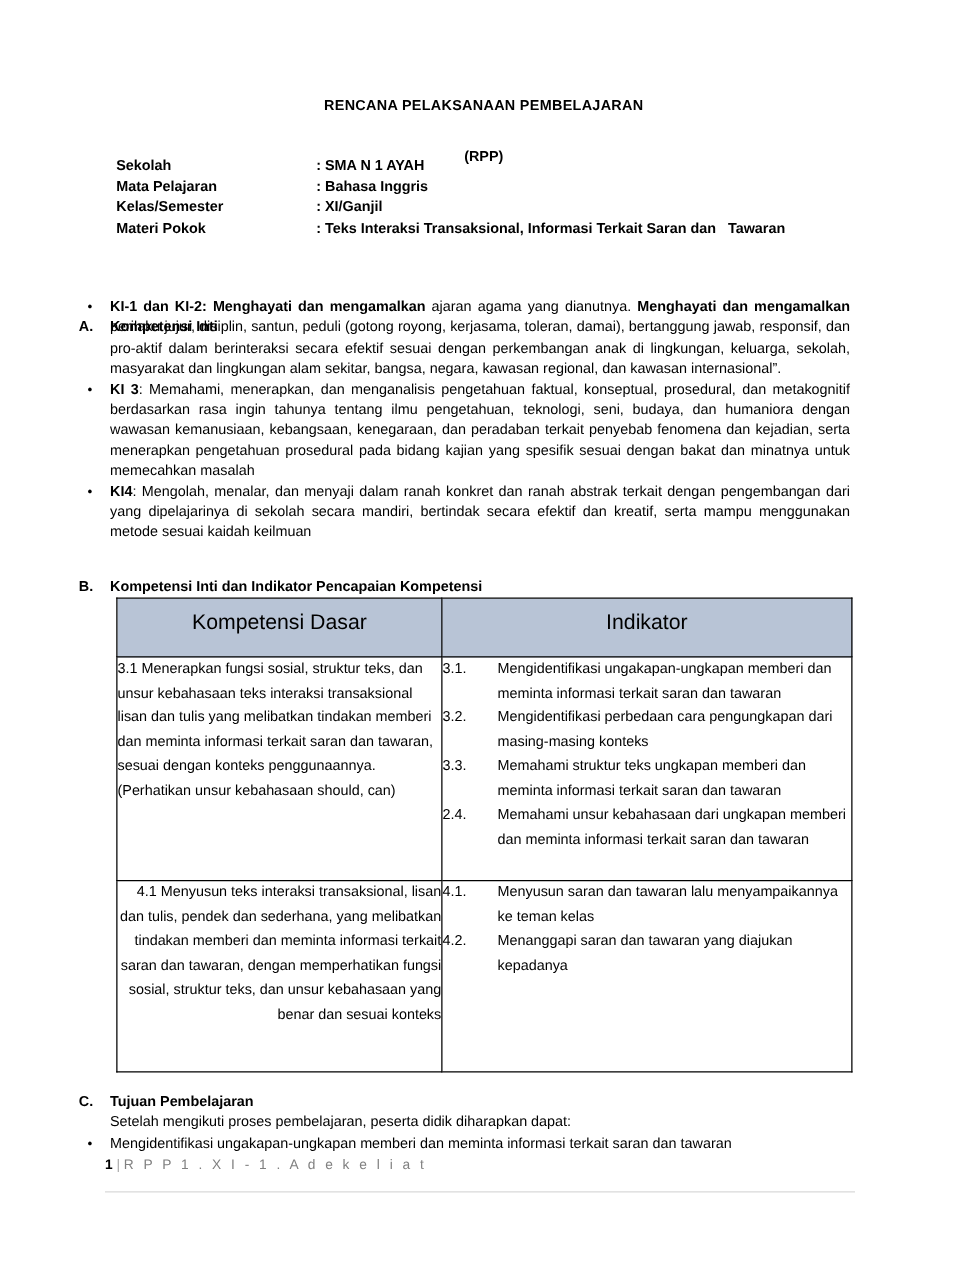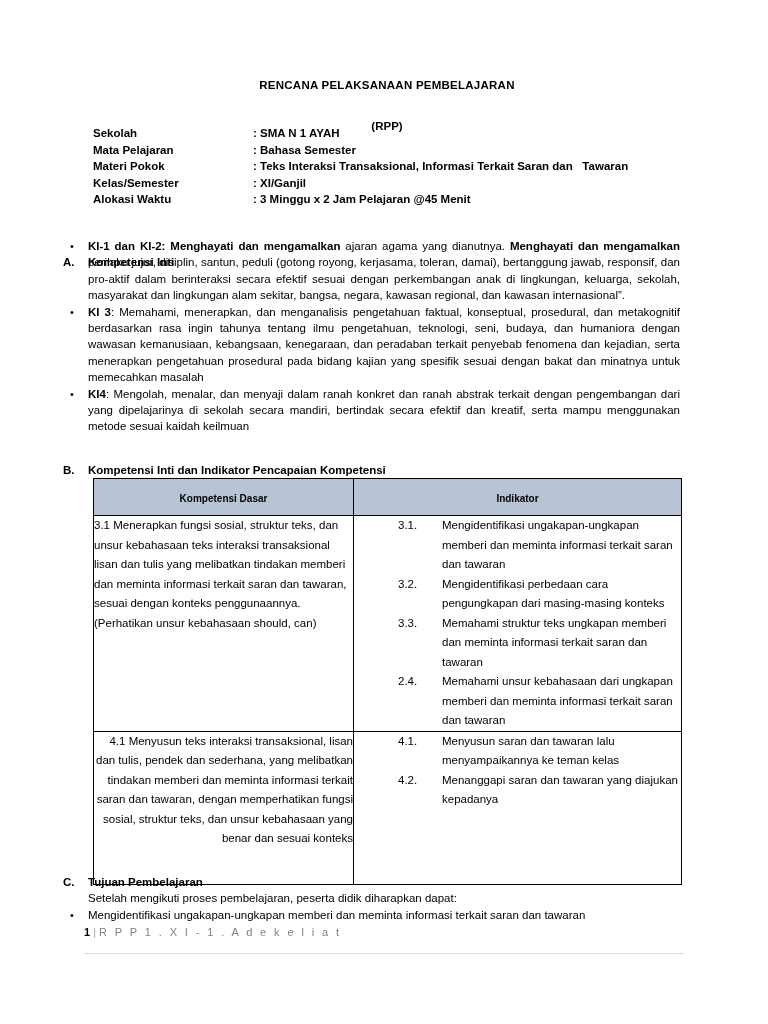--- a/index.html
+++ b/index.html
@@ -111,42 +111,42 @@
     font-size: 11.5px;
   }
   .kd-table td, .kd-table th {
     border: 1px solid #000000;
     vertical-align: top;
     padding: 0;
   }
   .kd-table thead th {
     background: #b8c4d6;
     text-align: center;
-    font-weight: bold;
-    font-size: 10px;
+    font-weight: normal;
+    font-size: 17px;
     height: 28px;
-    padding: 5px 4px 3px 4px;
+    padding: 5px 4px 13px 4px;
     vertical-align: middle;
   }
   .kd-table thead th.left-head { border-right: 1px solid #000; }
   .col-kd { width: 260px; }
   .col-ind { width: 328px; }
 
   .cell-kd {
     padding: 8px 8px 10px 10px;
     line-height: 19.5px;
   }
   .cell-ind {
     padding: 8px 6px 10px 8px;
     line-height: 19.5px;
   }
   .row1-kd { height: 178px; }
   .row2-kd { height: 152px; text-align: right; }
 
-  .ind-item { display: flex; margin-left: 44px; }
+  .ind-item { display: flex; }
   .ind-num { flex: 0 0 44px; }
   .ind-txt { flex: 1 1 auto; }
 
   
   .secc-wrap {
     position: absolute;
     left: 63px;
     top: 874px;
     width: 617px;
     font-size: 11.5px;
@@ -206,33 +206,29 @@
   <div class="doc-title">RENCANA PELAKSANAAN PEMBELAJARAN</div>
   <div class="doc-subtitle">(RPP)</div>
 
   <div class="meta">
     <div class="meta-row">
       <div class="meta-label">Sekolah</div>
       <div class="meta-value">: SMA N 1 AYAH</div>
     </div>
     <div class="meta-row">
       <div class="meta-label">Mata Pelajaran</div>
-      <div class="meta-value">: Bahasa Semester</div>
+      <div class="meta-value">: Bahasa Inggris</div>
+    </div>
+    <div class="meta-row">
+      <div class="meta-label">Kelas/Semester</div>
+      <div class="meta-value">: XI/Ganjil</div>
     </div>
     <div class="meta-row">
       <div class="meta-label">Materi Pokok</div>
       <div class="meta-value">: Teks Interaksi Transaksional, Informasi Terkait Saran dan   Tawaran</div>
-    </div>
-    <div class="meta-row">
-      <div class="meta-label">Kelas/Semester</div>
-      <div class="meta-value">: XI/Ganjil</div>
-    </div>
-    <div class="meta-row">
-      <div class="meta-label">Alokasi Waktu</div>
-      <div class="meta-value">: 3 Minggu x 2 Jam Pelajaran @45 Menit</div>
     </div>
   </div>
 
   <div class="sec-head" style="left:63px; top:222px;margin-top:32px;">
     <span class="sec-letter">A.</span><span>Kompetensi Inti</span>
   </div>
 
   <div class="ki-list">
     <div class="ki-item">
       <div class="ki-bullet">•</div>

